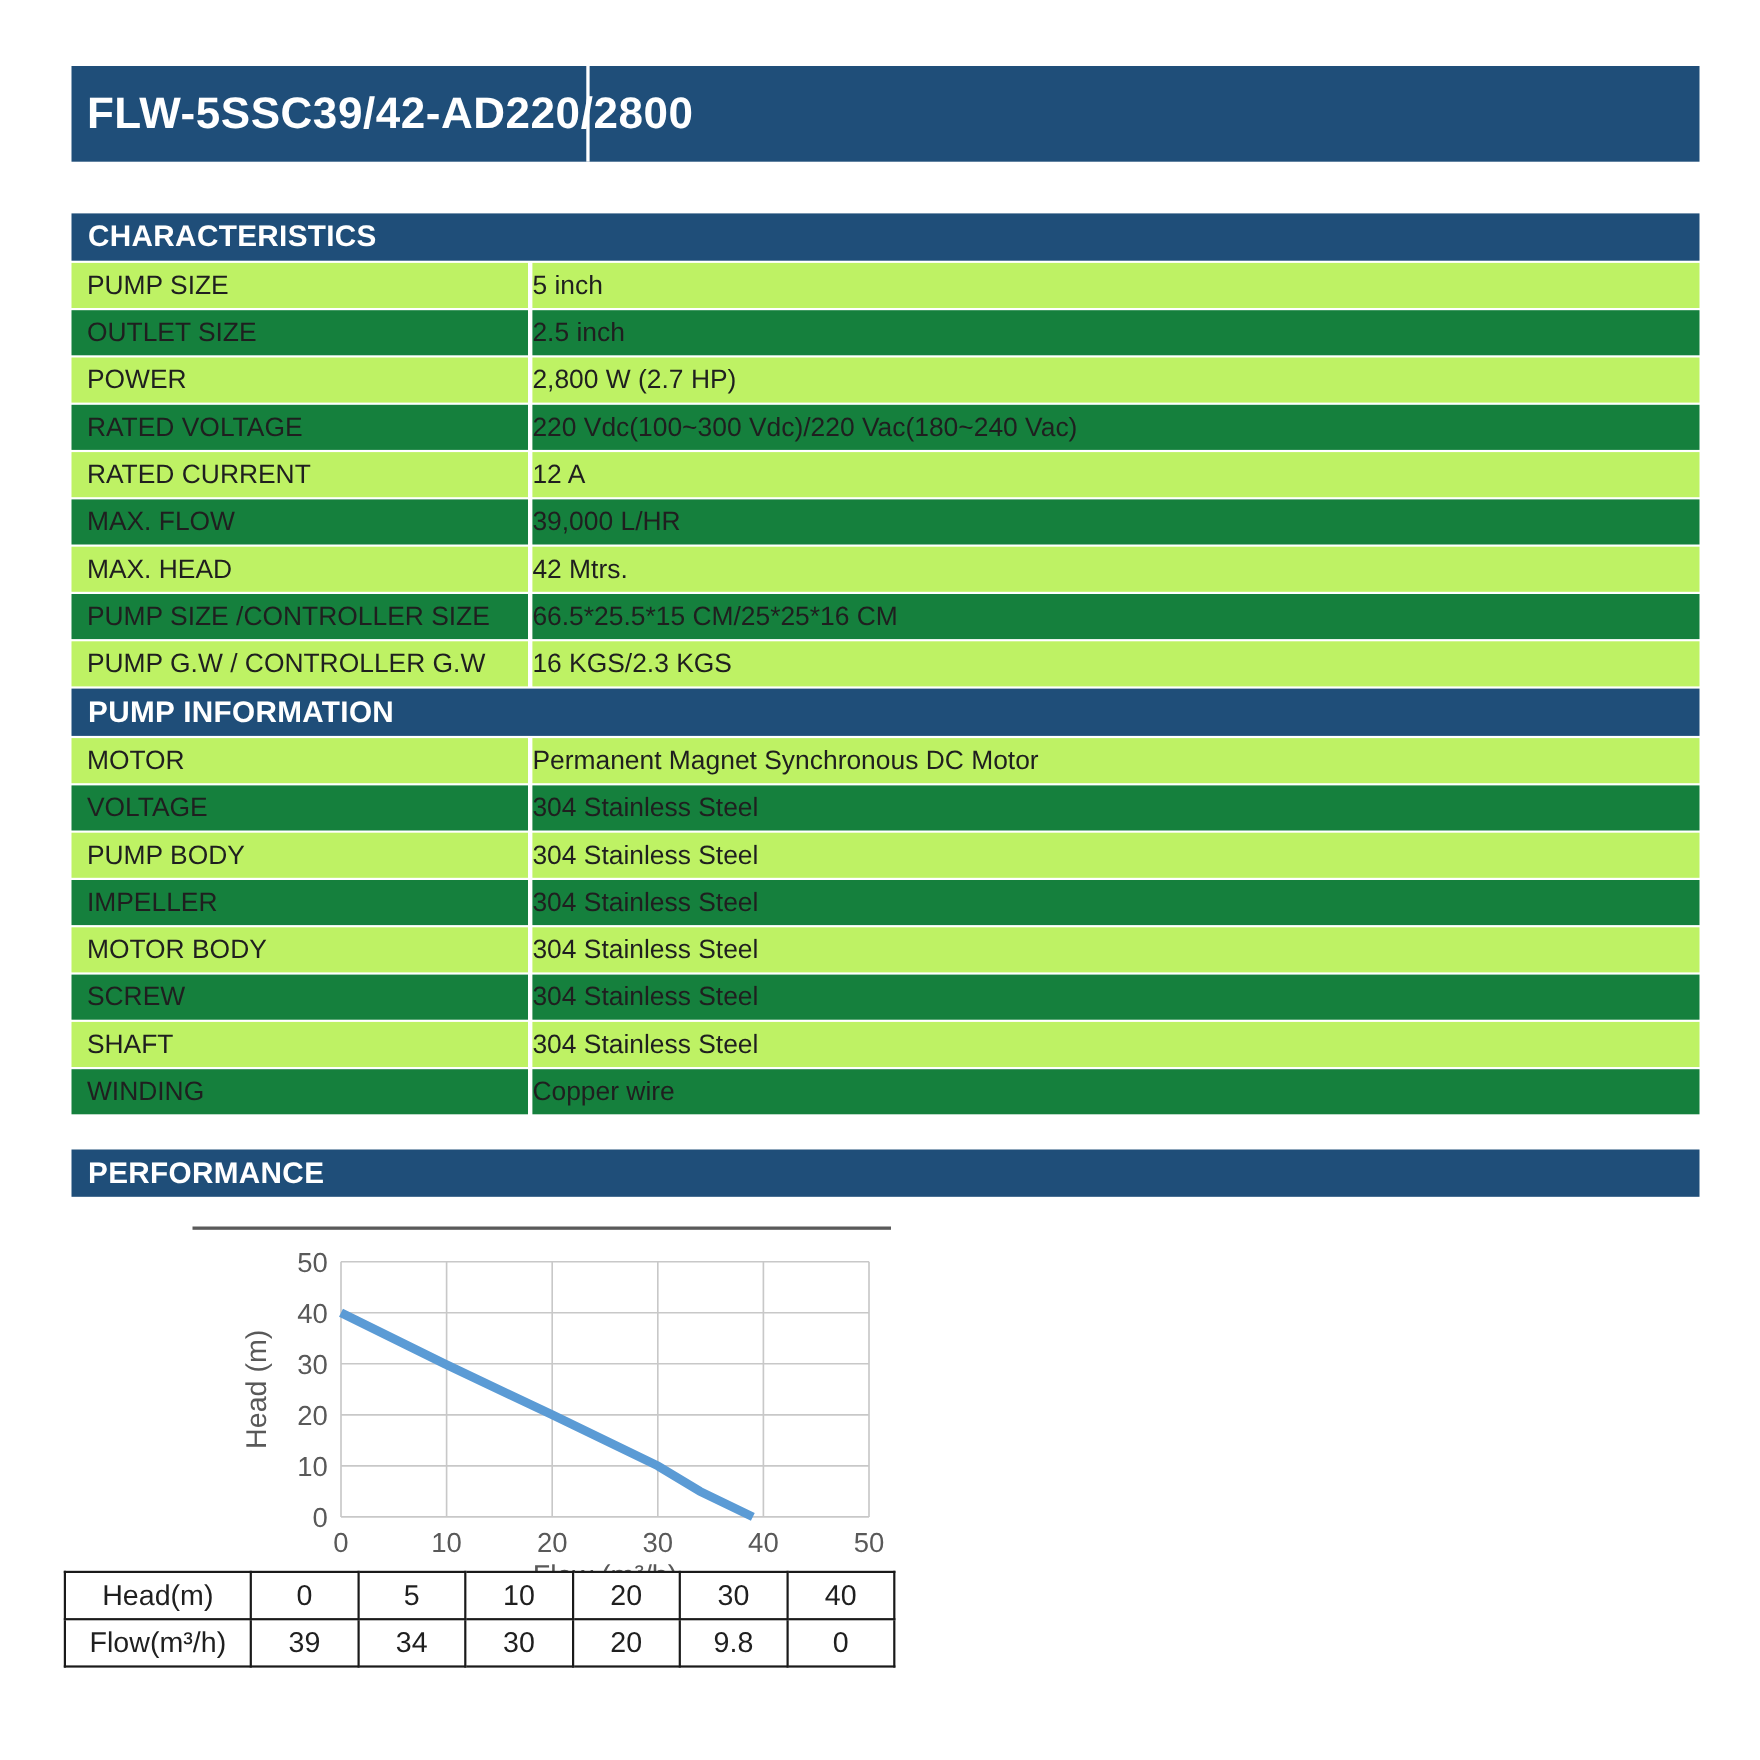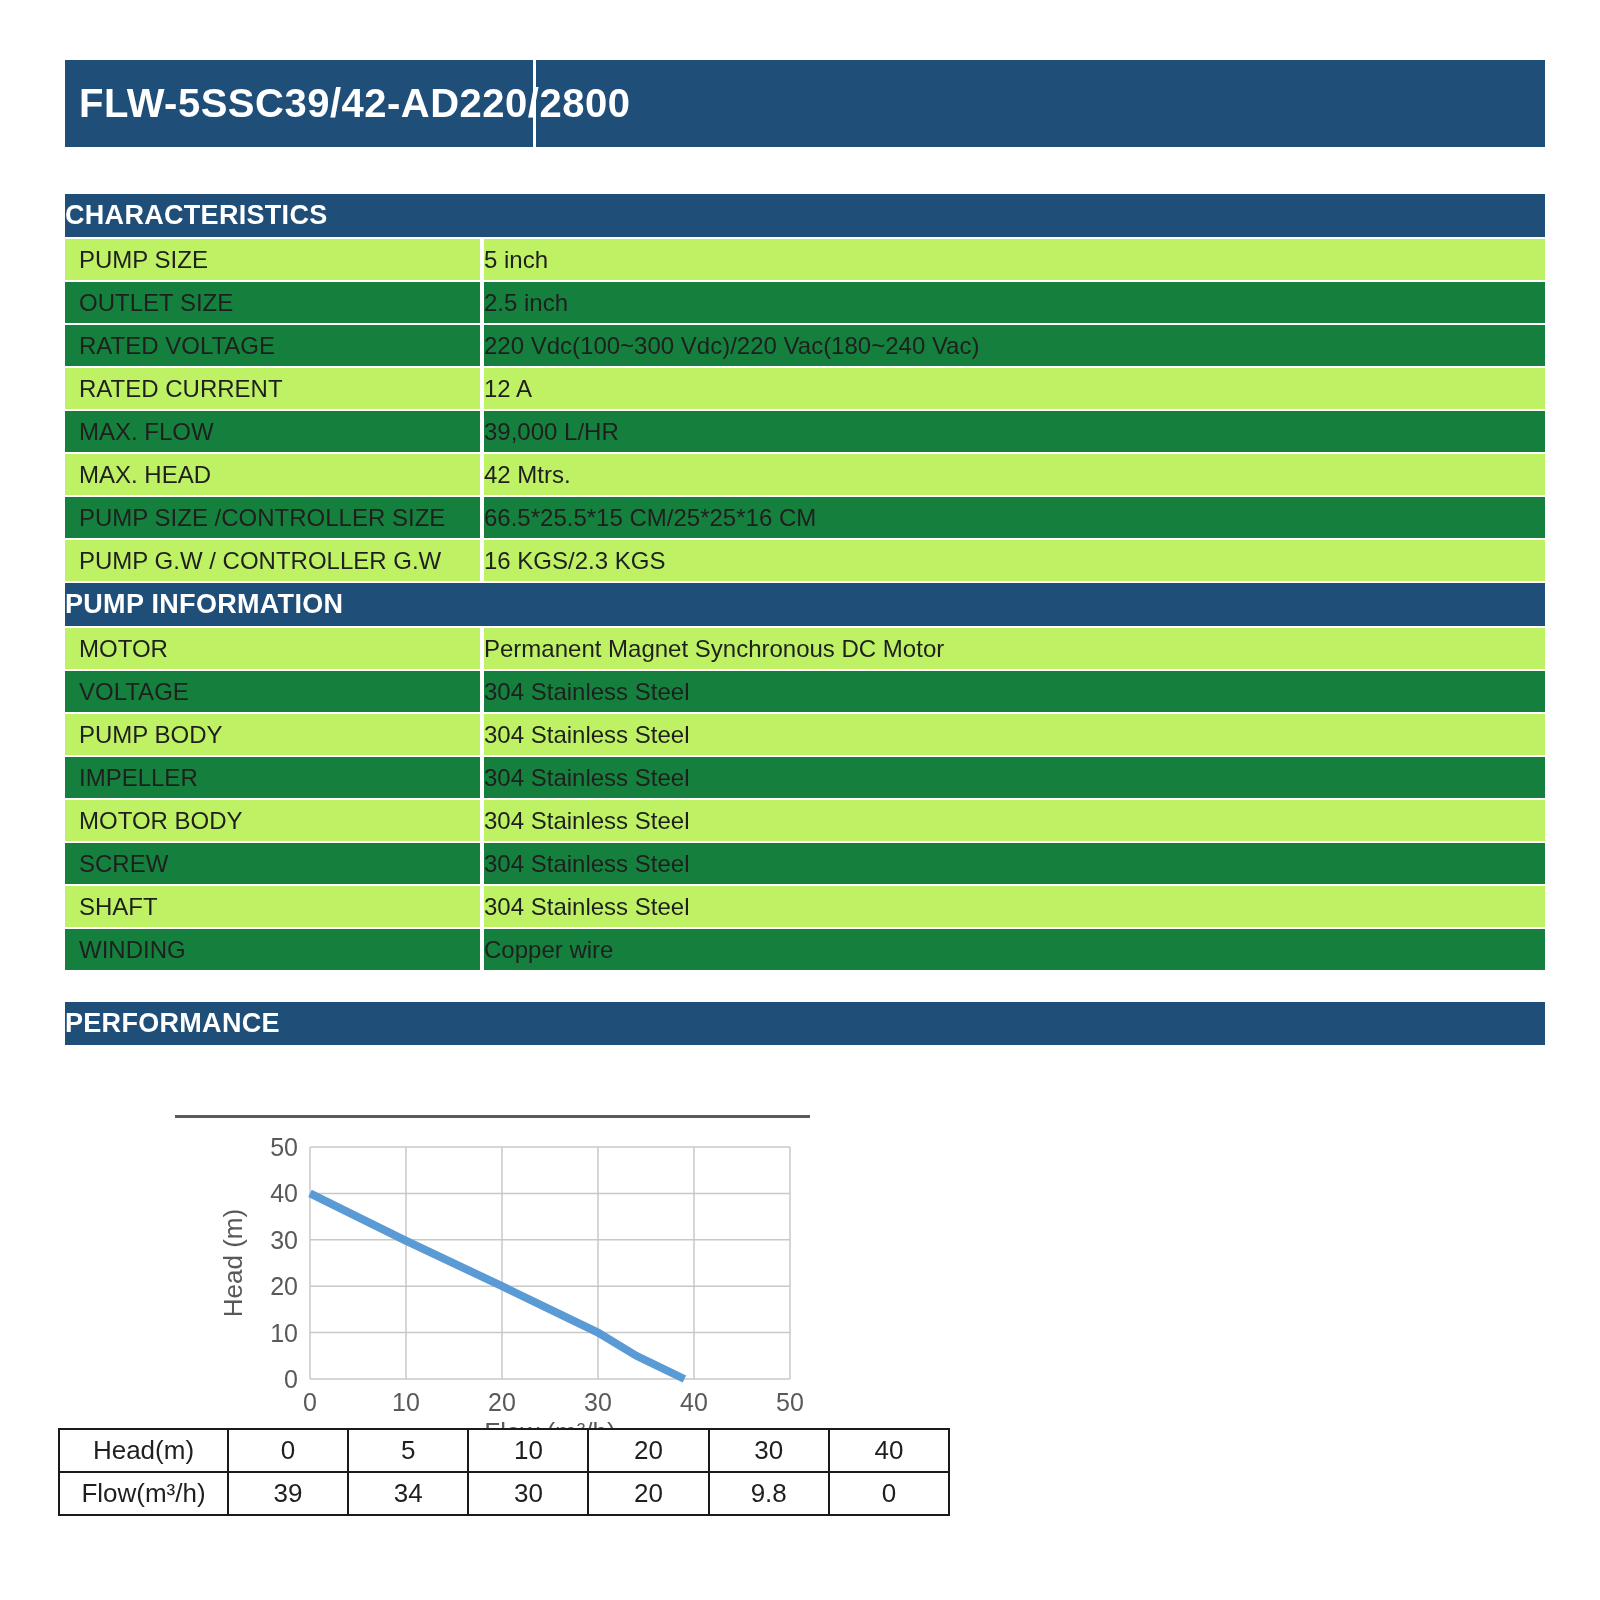--- a/index.html
+++ b/index.html
@@ -8,40 +8,40 @@
 
   .topbar { position:absolute; left:65px; top:60px; width:1480px; height:87px;
             background:#1F4E79; display:flex; align-items:center; }
   .topbar .model { color:#ffffff; font-size:40px; font-weight:bold; padding-left:14px;
                    letter-spacing:0.5px; }
   .topbar .divider { position:absolute; left:468px; top:0; width:3px; height:87px;
                      background:#ffffff; }
 
   .spec-block { position:absolute; left:65px; top:194px; width:1480px; }
   .section-bar { height:43px; background:#1F4E79; color:#ffffff; font-weight:bold;
-                 font-size:27px; display:flex; align-items:center; 
+                 font-size:27px; display:flex; align-items:center; padding-left:15px;
                  margin-bottom:2px; letter-spacing:0.3px; }
   .section-bar.perf { margin-top:32px; }
 
   .spec-row { display:flex; height:41px; margin-bottom:2px; }
   .spec-row .cell { display:flex; align-items:center; font-size:24px; }
   .spec-row .label { width:415px; padding-left:14px; margin-right:4px; }
   .spec-row .value { flex:1; padding-left:0; }
   .spec-row.odd .cell { background:#bef264; }
   .spec-row.even .cell { background:#15803d; }
 
   .chart-wrap { position:absolute; left:120px; top:1115px; width:740px; height:335px; }
   .chart-topline { position:absolute; left:55px; top:0; width:635px; height:3px;
                    background:#5a5a5a; }
   .chart-wrap svg { position:absolute; left:0; top:4px; }
   .grid { stroke:#c8c8c8; stroke-width:1.5; fill:none; }
   .tick { fill:#595959; font-size:25px; font-family:"Liberation Sans",sans-serif; }
   .axis-title { fill:#595959; font-size:26px; font-family:"Liberation Sans",sans-serif; }
 
-  table.perf-table { position:absolute; left:58px; top:1428px; width:892px;
+  table.perf-table { position:absolute; left:58px; top:1428px; width:756px;
                      border-collapse:collapse; table-layout:fixed; }
   table.perf-table td { border:2px solid #1a1a1a; height:43px; text-align:center;
                         font-size:26px; background:#ffffff; }
   table.perf-table td.rowlabel { width:169px; }
 </style>
 </head>
 <body>
 
 <div class="topbar">
   <span class="model">FLW-5SSC39/42-AD220/2800</span>
@@ -52,20 +52,24 @@
 
   <div class="section-bar">CHARACTERISTICS</div>
 
   <div class="spec-row odd">
     <div class="cell label">PUMP SIZE</div>
     <div class="cell value">5 inch</div>
   </div>
   <div class="spec-row even">
     <div class="cell label">OUTLET SIZE</div>
     <div class="cell value">2.5 inch</div>
+  </div>
+  <div class="spec-row odd">
+    <div class="cell label">POWER</div>
+    <div class="cell value">2,800 W (2.7 HP)</div>
   </div>
   <div class="spec-row even">
     <div class="cell label">RATED VOLTAGE</div>
     <div class="cell value">220 Vdc(100~300 Vdc)/220 Vac(180~240 Vac)</div>
   </div>
   <div class="spec-row odd">
     <div class="cell label">RATED CURRENT</div>
     <div class="cell value">12 A</div>
   </div>
   <div class="spec-row even">

